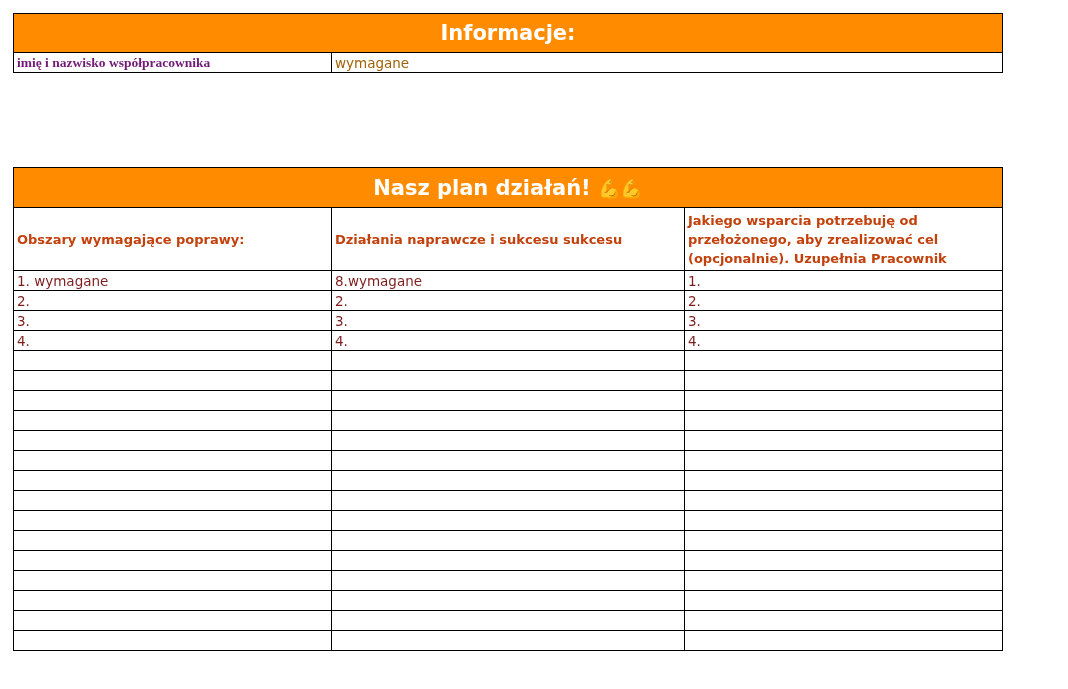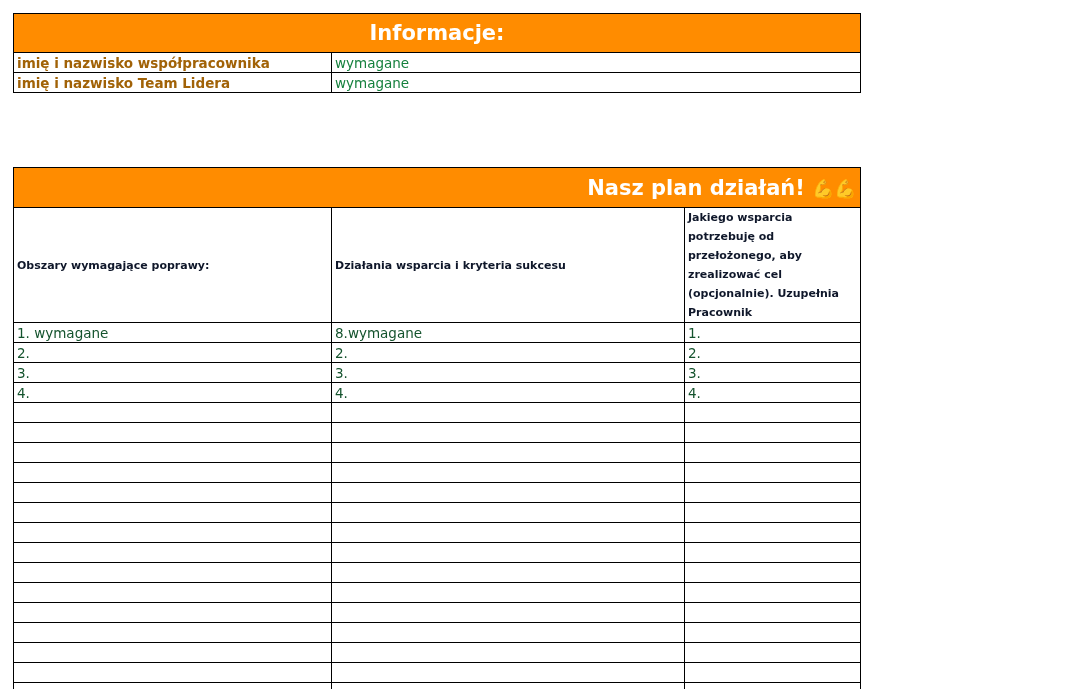--- a/index.html
+++ b/index.html
@@ -1,70 +1,66 @@
 <!DOCTYPE html>
 <html><head>
 <meta charset="utf-8">
 <style>
   html, body { margin:0; padding:0; background:#ffffff; }
   body { width:1068px; height:689px; position:relative; font-family:"DejaVu Sans", sans-serif; color:#333; overflow:hidden; }
-  table { border-collapse:collapse; position:absolute; left:13px; width:848px; table-layout:fixed; }
+  table { border-collapse:collapse; position:absolute; left:13px; width:990px; table-layout:fixed; }
   td, th { border:1px solid #000; padding:0 3px; font-size:13.5px; vertical-align:middle; overflow:hidden; white-space:nowrap; }
   .title-cell { background:#ff8c00; color:#fff; font-weight:bold; font-size:21px; text-align:center; height:38px; }
   #info { top:13px; }
-  #info td.label { font-weight:bold; color:#a16207; height:19px; }
+  #info td.label { font-weight:bold; color:#701a75; height:19px;font-family:Liberation Serif, serif; }
   #info td.val { height:19px; }
-  .req { color:#15803d; }
+  .req { color:#a16207; }
   #plan { top:167px; }
-  #plan .title-cell { height:39px;text-align:right; }
-  #plan td.hdr { font-weight:bold; color:#0f172a; height:62px; white-space:normal; line-height:19px; font-size:11px; }
+  #plan .title-cell { height:39px; }
+  #plan td.hdr { font-weight:bold; color:#c2410c; height:62px; white-space:normal; line-height:19px; font-size:13px; }
   #plan td.hdr.plain { font-weight:600;margin-top:36px; }
-  #plan td.row { height:19px; color:#14532d; }
+  #plan td.row { height:19px; color:#7f1d1d; }
   #plan td.empty { height:19px; }
   .emoji { font-size:18px; color:#f2b21b; }
 </style>
 </head>
 <body>
 
 <table id="info">
   <colgroup>
       <col style="width:318px">
       <col>
     </colgroup>
   <tbody>
       <tr>
     <td colspan="2" class="title-cell">Informacje:</td>
   </tr>
   <tr>
     <td class="label">imię i nazwisko współpracownika</td>
-    <td class="val req">wymagane</td>
-  </tr>
-  <tr>
-    <td class="label">imię i nazwisko Team Lidera</td>
     <td class="val req">wymagane</td>
   </tr>
 </tbody>
   </table>
 
 <table id="plan">
   <colgroup>
       <col style="width:318px">
       <col style="width:353px">
       <col>
     </colgroup>
   <tbody>
       <tr>
     <td colspan="3" class="title-cell">
       <span>Nasz plan działań!</span>
       <span class="emoji">💪💪</span>
     </td>
   </tr>
   <tr>
     <td class="hdr plain">Obszary  wymagające poprawy:</td>
-    <td class="hdr plain">Działania wsparcia i kryteria sukcesu</td>
+    <td class="hdr plain">Działania naprawcze i sukcesu sukcesu</td>
     <td class="hdr">Jakiego wsparcia potrzebuję od przełożonego, aby zrealizować cel (opcjonalnie). Uzupełnia Pracownik</td>
   </tr>
   <tr>
     <td class="row req">1. wymagane</td>
     <td class="row req">8.wymagane</td>
     <td class="row">1.</td>
   </tr>
   <tr>
     <td class="row">2.</td>
     <td class="row">2.</td>

